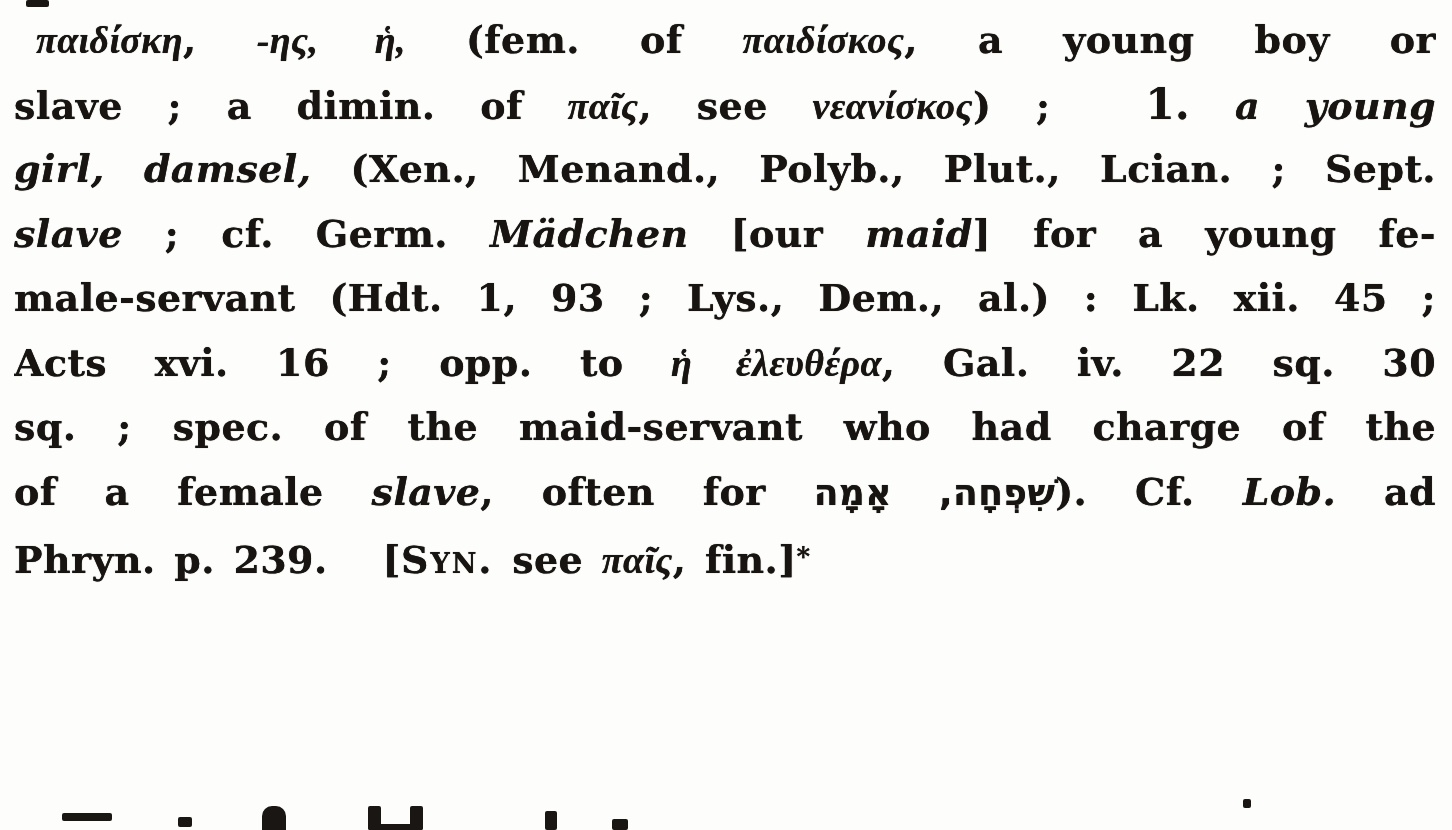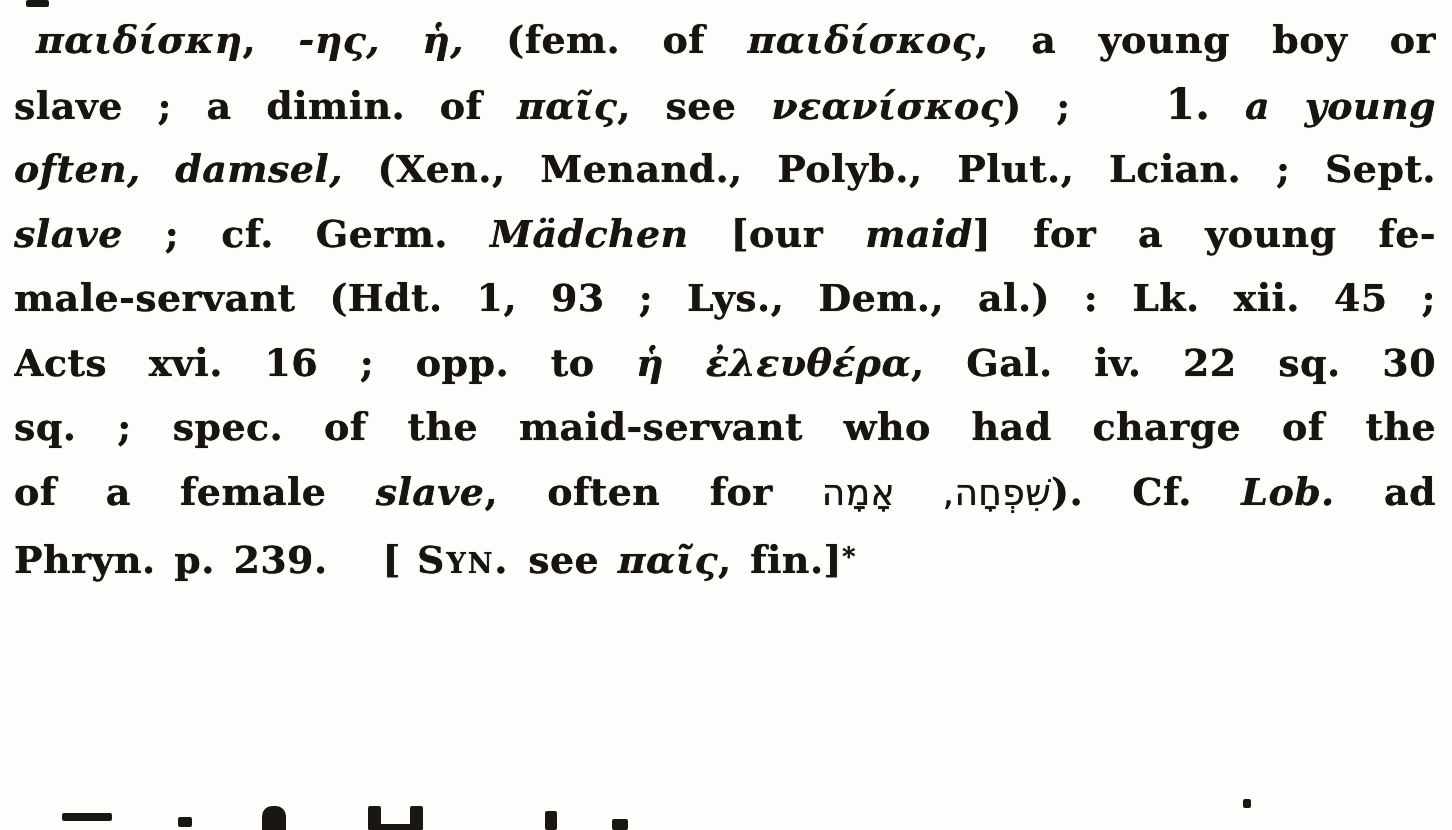--- a/index.html
+++ b/index.html
@@ -22,25 +22,25 @@
   .line{
     height:64.5px;
     line-height:64.5px;
     text-align:justify;
     text-align-last:justify;
     overflow:hidden;
     text-shadow:0 0 0.7px currentColor;
   }
   .line.first{ text-indent:22px; }
   .line.last{ text-align-last:left; }
-  .g{ font-style:italic; font-weight:bold; }           
+  .g{ font-style:italic; font-weight:bold;font-family:Liberation Serif, serif; }           
   .i{ font-style:italic; }                              
   .b{ font-size:42px; font-weight:bold; }               
-  .h{ font-family:"DejaVu Sans","Liberation Sans",sans-serif; font-weight:normal; font-size:36px; } 
-  .sc{ font-variant:small-caps; letter-spacing:2px;margin-left:16px; }   
+  .h{ font-family:"DejaVu Sans","Liberation Sans",sans-serif; font-weight:bold; font-size:36px; } 
+  .sc{ font-variant:small-caps; letter-spacing:2px; }   
   .sup{ vertical-align:8px; font-size:26px; }           
   .gap{ display:inline-block; height:1px; }
   
   .frag{ position:absolute; background:#191613; border-radius:2px; }
   .frag-top{ left:26px; top:0; width:23px; height:7px; }
   .fb1{ left:62px;  top:813px; width:50px; height:8px; }
   .fb2{ left:178px; top:817px; width:14px; height:10px; }
   .fb3{ left:262px; top:806px; width:24px; height:24px; border-radius:10px 10px 0 0; }
   .fb4{ left:368px; top:806px; width:13px; height:24px; }
   .fb5{ left:410px; top:806px; width:13px; height:24px; }
@@ -49,21 +49,21 @@
   .fb8{ left:612px; top:819px; width:16px; height:11px; }
   .fb9{ left:1243px; top:799px; width:8px; height:9px; }
 </style>
 </head>
 <body style="background: rgb(253, 253, 252); color: rgb(23, 20, 17);">
 
 <div class="page">
   <div class="entry">
       <div class="line first"><span class="g">παιδίσκη</span><span>, </span><span class="g">-ης, ἡ,</span><span> (fem. of </span><span class="g">παιδίσκος</span><span>, a young boy or</span></div>
       <div class="line"><span>slave ;  a dimin. of </span><span class="g">παῖς</span><span>, see </span><span class="g">νεανίσκος</span><span>) ;</span><span class="gap" style="width: 95px;"></span><span class="b">1.</span><span> </span><span class="i">a young</span></div>
-      <div class="line"><span class="i">often, damsel,</span><span> (Xen., Menand., Polyb., Plut., Lcian. ; Sept.</span></div>
+      <div class="line"><span class="i">girl, damsel,</span><span> (Xen., Menand., Polyb., Plut., Lcian. ; Sept.</span></div>
       <div class="line"><span class="i">slave</span><span> ;  cf. Germ. </span><span class="i">Mädchen</span><span> [our </span><span class="i">maid</span><span>] for a young fe-</span></div>
       <div class="line"><span>male-servant (Hdt. 1, 93 ;  Lys., Dem., al.) :  Lk. xii. 45 ;</span></div>
       <div class="line"><span>Acts xvi. 16 ;  opp. to </span><span class="g">ἡ ἐλευθέρα</span><span>, Gal. iv. 22 sq. 30</span></div>
       <div class="line"><span>sq. ;  spec. of the maid-servant who had charge of the</span></div>
       <div class="line"><span>of a female </span><span class="i">slave</span><span>, often for </span><span class="h">שִׁפְחָה, אָמָה</span><span>).   Cf. </span><span class="i">Lob.</span><span> ad</span></div>
       <div class="line last"><span>Phryn. p. 239.</span><span class="gap" style="width: 55px;"></span><span>[</span><span class="sc">Syn.</span><span> see </span><span class="g">παῖς</span><span>, fin.]</span><span class="sup">*</span></div>
     </div>
 
   <div class="frag frag-top"></div>
   <div class="frag fb1"></div>

